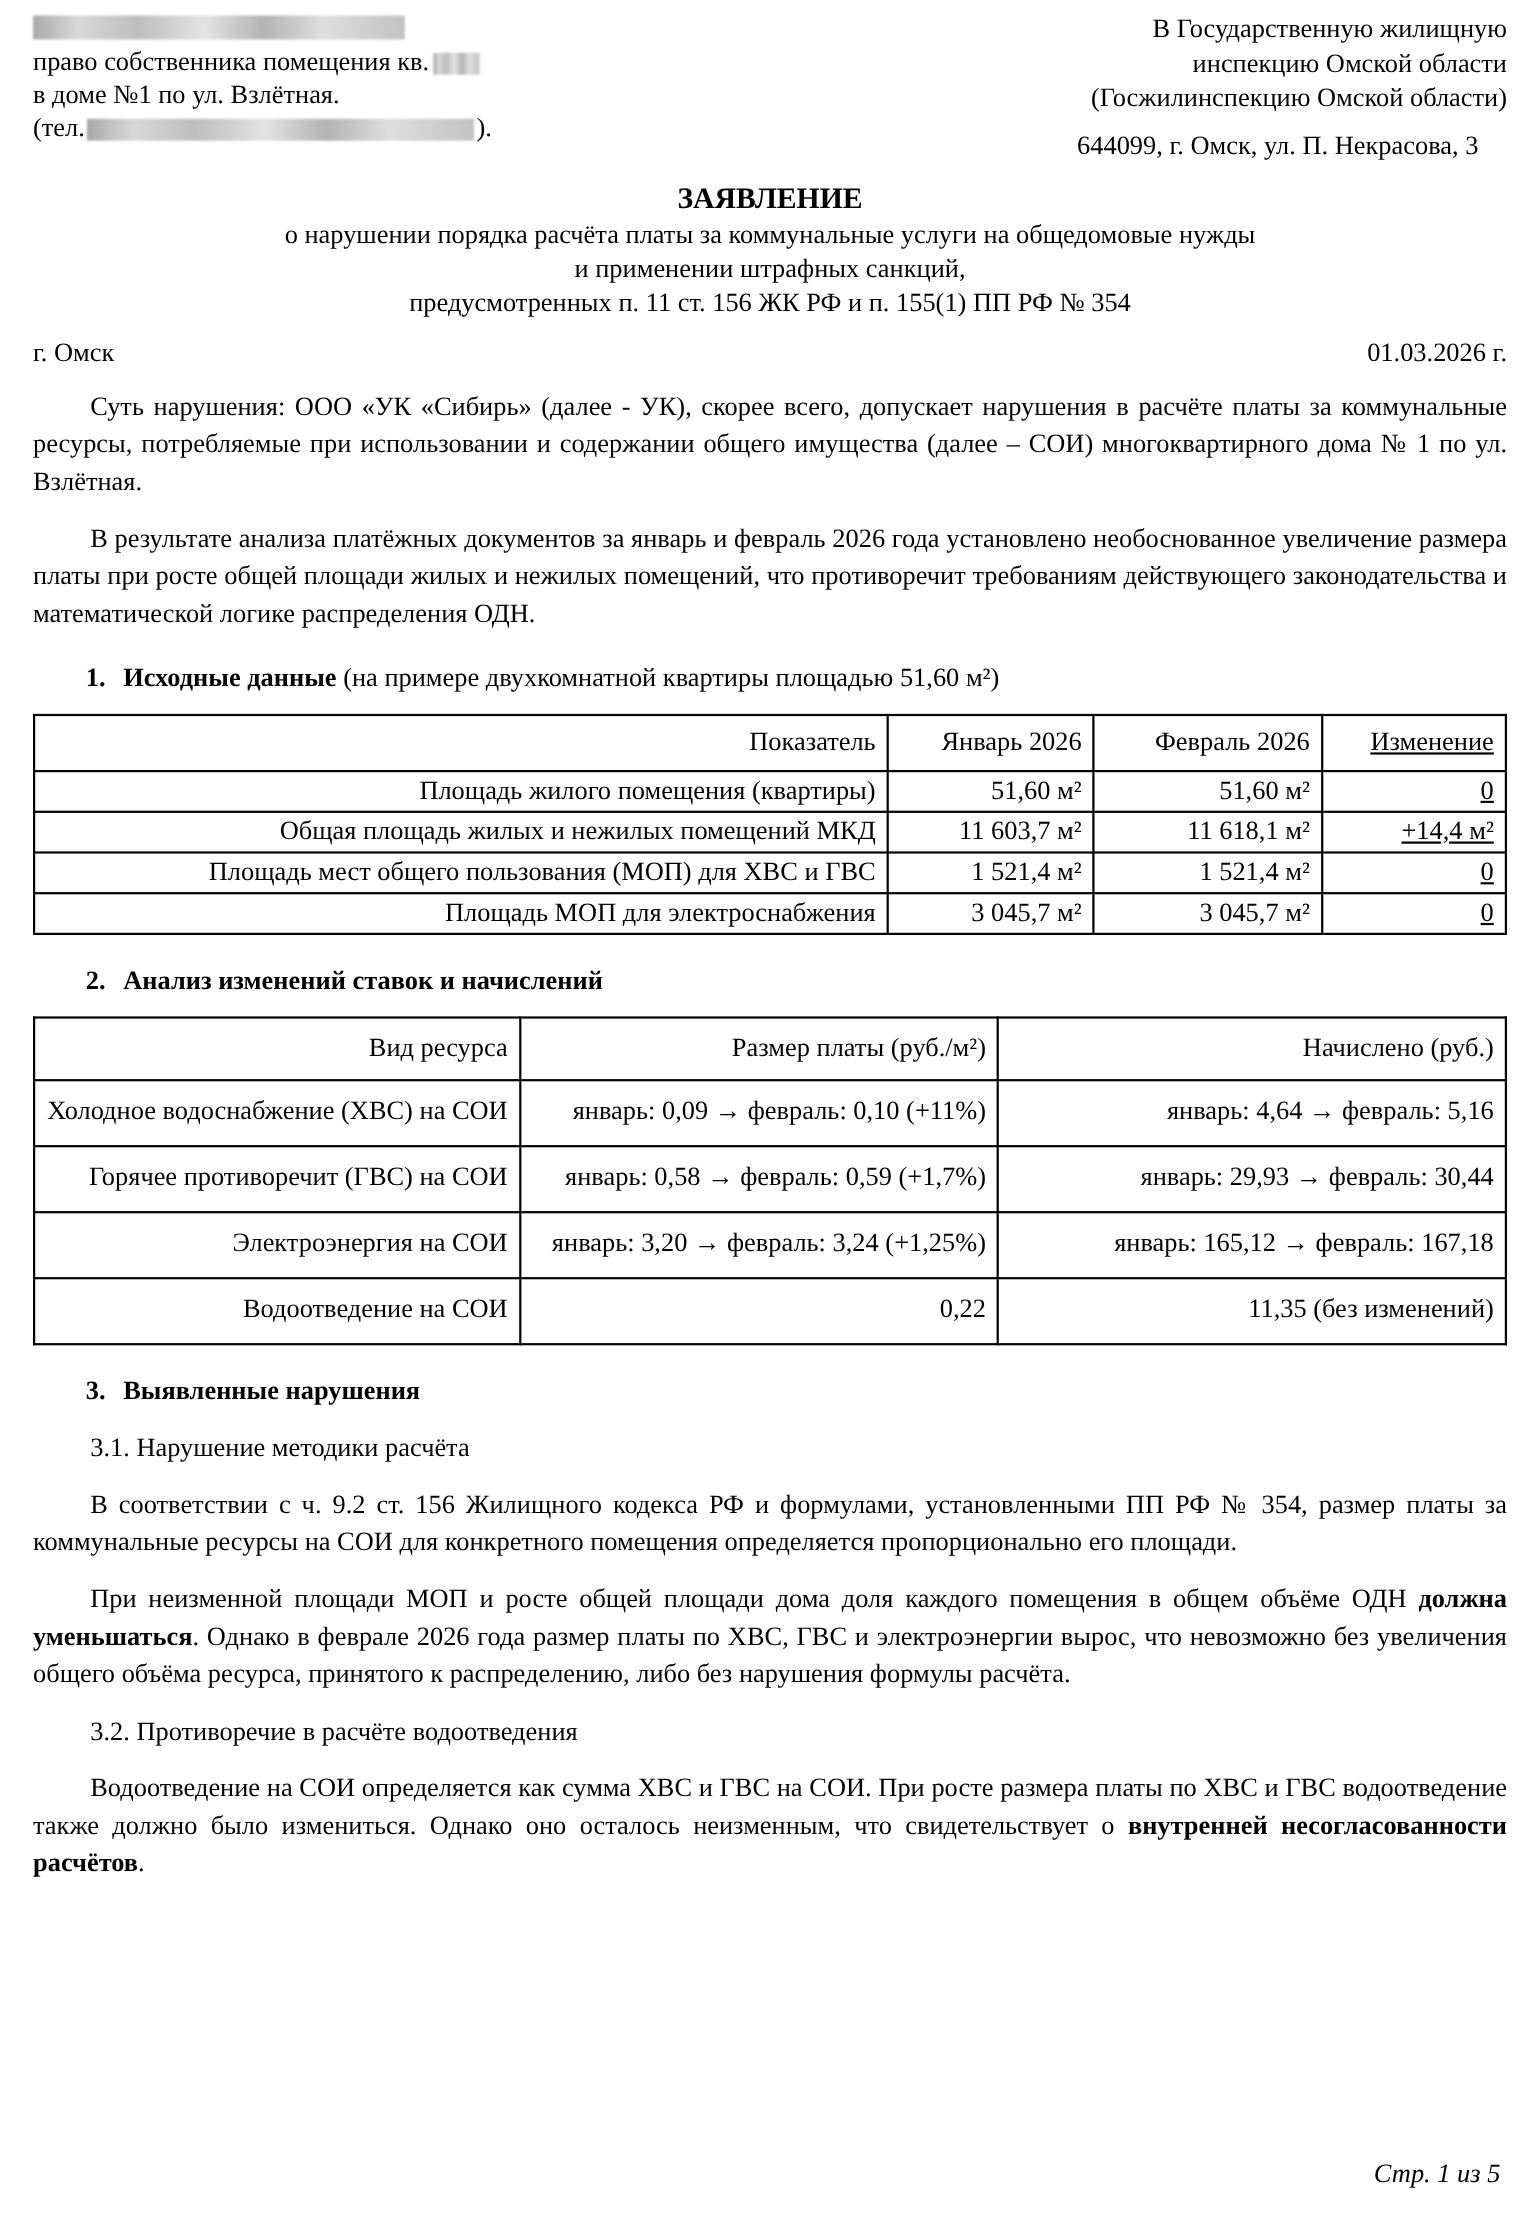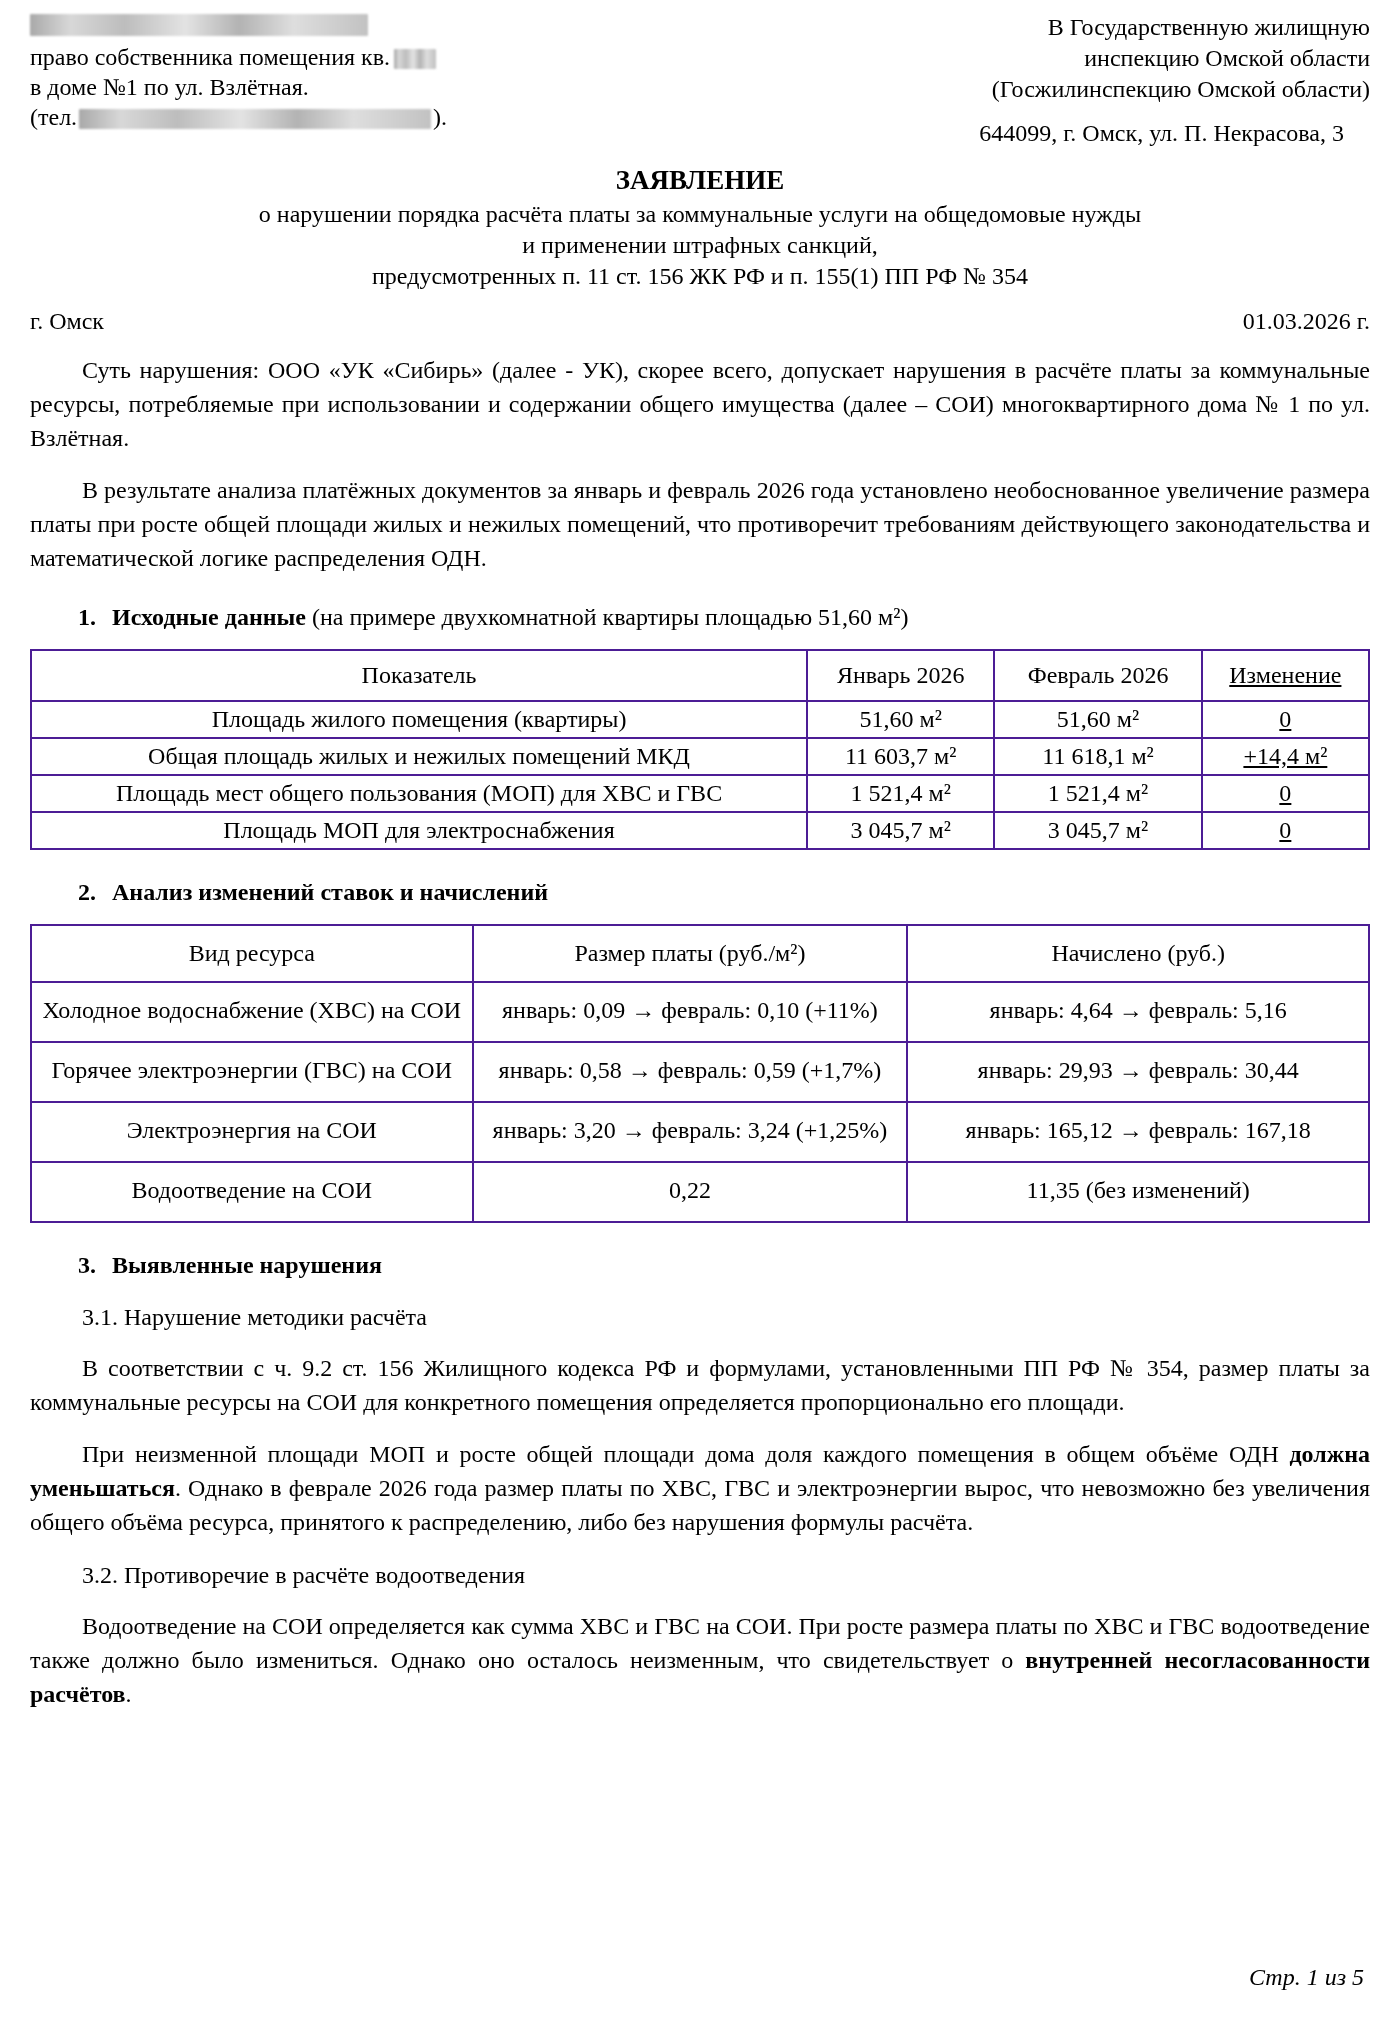--- a/index.html
+++ b/index.html
@@ -36,21 +36,21 @@
   p.body { margin:18px 0 0 0; text-align:justify; text-indent:52px; line-height:34px; }
   
   .sec-h { margin:26px 0 0 0; padding-left:48px; line-height:32px; }
   .sec-h .num { font-weight:bold; margin-right:16px; }
   .sec-h .bold { font-weight:bold; }
   .sub-h { margin:20px 0 0 0; padding-left:52px; line-height:32px; }
   
   table { border-collapse:collapse; width:100%; font-size:24px; }
   .tbl1 { margin-top:16px; }
   .tbl2 { margin-top:16px; }
-  th, td { border:2px solid #4c1d95; text-align:center; font-weight:normal; vertical-align:middle;margin-top:26px; }
+  th, td { border:2px solid #000000; text-align:right; font-weight:normal; vertical-align:middle;margin-top:26px; }
   .tbl1 th { padding:11px 10px; }
   .tbl1 td { padding:4px 10px; }
   .tbl1 .c1 { width:58%; }
   .tbl1 .c2 { width:14%; }
   .tbl1 .c3 { width:15.5%; }
   .tbl1 .c4 { width:12.5%;text-decoration:underline; }
   .tbl2 th { padding:14px 10px; }
   .tbl2 td { padding:9px 10px 13px 10px; vertical-align:top; line-height:36px; }
   .tbl2 .c1 { width:33%; }
   .tbl2 .c2 { width:32.5%; }
@@ -145,21 +145,21 @@
       <th class="c1">Вид ресурса</th>
       <th class="c2">Размер платы (руб./м²)</th>
       <th class="c3">Начислено (руб.)</th>
     </tr>
     <tr>
       <td class="c1">Холодное водоснабжение (ХВС) на СОИ</td>
       <td class="c2">январь: 0,09 → февраль: 0,10 (+11%)</td>
       <td class="c3">январь: 4,64 → февраль: 5,16</td>
     </tr>
     <tr>
-      <td class="c1">Горячее электроэнергии (ГВС) на СОИ</td>
+      <td class="c1">Горячее противоречит (ГВС) на СОИ</td>
       <td class="c2">январь: 0,58 → февраль: 0,59 (+1,7%)</td>
       <td class="c3">январь: 29,93 → февраль: 30,44</td>
     </tr>
     <tr>
       <td class="c1">Электроэнергия на СОИ</td>
       <td class="c2">январь: 3,20 → февраль: 3,24 (+1,25%)</td>
       <td class="c3">январь: 165,12 → февраль: 167,18</td>
     </tr>
     <tr>
       <td class="c1">Водоотведение на СОИ</td>

